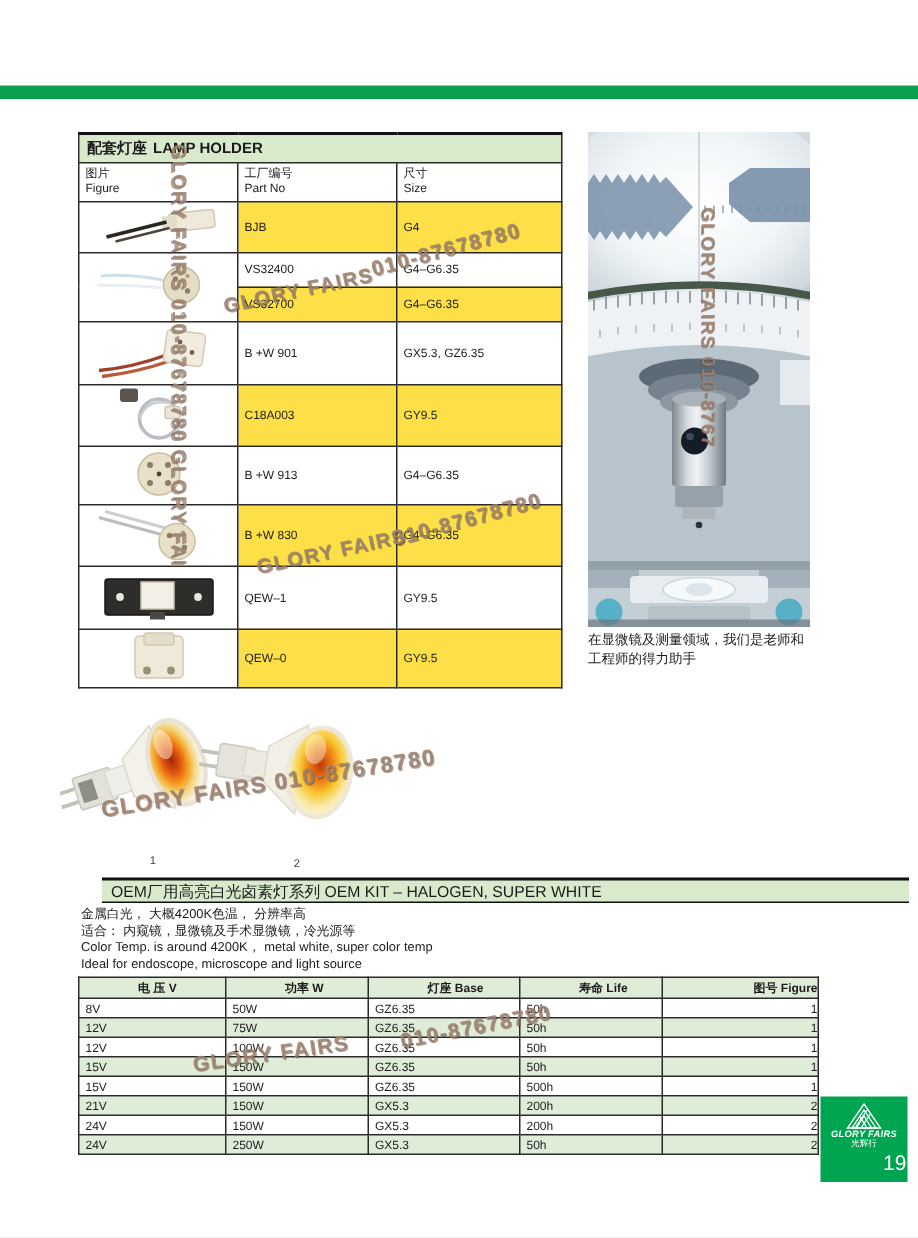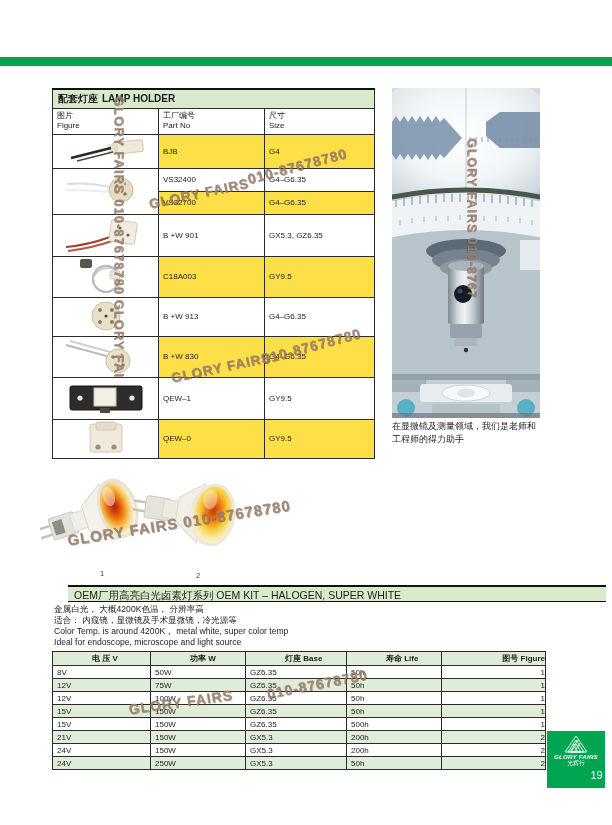--- a/index.html
+++ b/index.html
@@ -49,21 +49,21 @@
   .fig-label.f2 { left:191px; top:571px; }
 
   
   .logo-block {
     position:absolute; left:547px; top:731px; width:58px; height:57px;
     background:#00a551; color:#fff; text-align:center;
   }
   .logo-block .tri { margin-top:4px; height:18px; }
   .logo-name { font-size:6.2px; font-weight:bold; font-style:italic; letter-spacing:0.2px; line-height:7px; }
   .logo-cn { font-size:5.8px; line-height:7px; }
-  .logo-page { font-size:11px; line-height:12px; margin-top:2px;margin-left:41px; }
+  .logo-page { font-size:14px; line-height:12px; margin-top:2px;margin-left:41px; }
 
   
   .wm {
     position:absolute; font-weight:bold; white-space:nowrap; letter-spacing:1px;
     color:rgba(158,130,110,0.88); text-shadow:0.7px 0.9px 0 rgba(92,68,52,0.5);
     pointer-events:none;
   }
   .wm-v1 { left:127px; top:96px;  font-size:13px;   transform:rotate(90deg); transform-origin:0 0; }
   .wm-pv { left:479px; top:138px; font-size:12.5px; transform:rotate(90deg); transform-origin:0 0; }
   .wm-d1 { left:246px; top:158px; font-size:14px;   transform:rotate(-15deg); }

